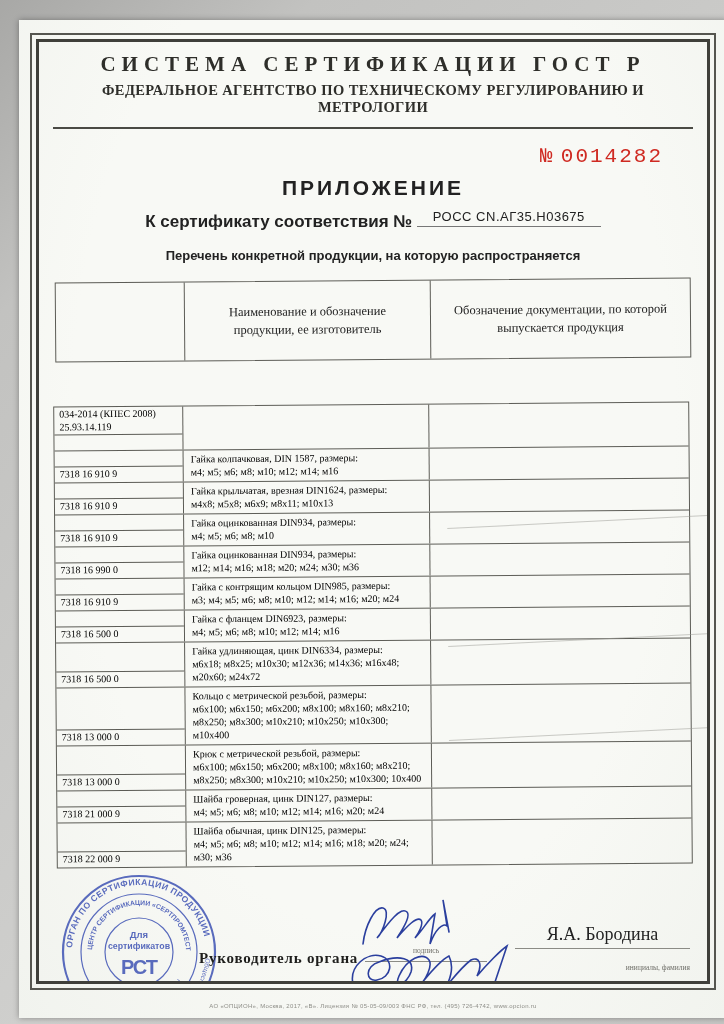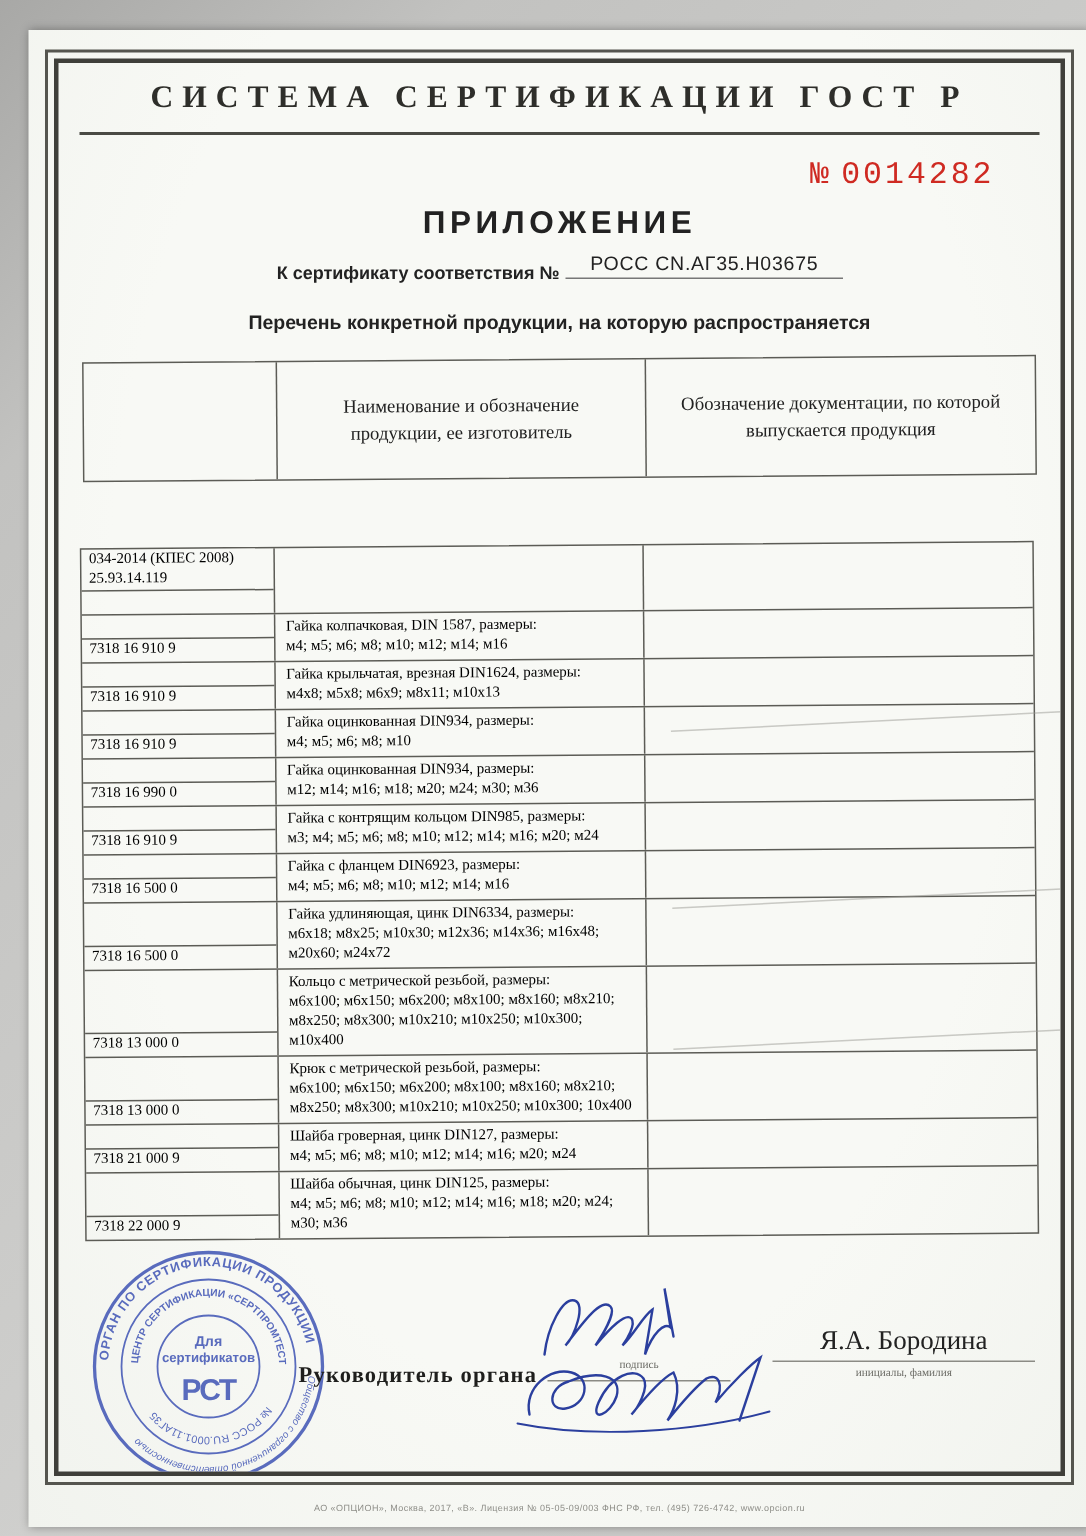--- a/index.html
+++ b/index.html
@@ -35,21 +35,21 @@
   .serial {
     font-family:"Liberation Mono", monospace; font-size:21px; color:#cf2a22;
     letter-spacing:2px; font-weight:500;
   }
   
   .doc-title {
     text-align:center; margin-top:8px; font-family:"Liberation Sans", sans-serif;
     font-weight:bold; font-size:21px; letter-spacing:3px; color:#222;
   }
   .cert-line { text-align:center; margin-top:12px; font-family:"Liberation Sans", sans-serif; }
-  .cert-label { font-weight:bold; font-size:12px; color:#222; }
+  .cert-label { font-weight:bold; font-size:17px; color:#222; }
   .cert-number {
     display:inline-block; font-size:13px; color:#222; padding:0 16px 2px;
     border-bottom:1px solid #777; transform:translateY(-6px); letter-spacing:.5px;
   }
   .subtitle {
     text-align:center; margin-top:13px; font-family:"Liberation Sans", sans-serif;
     font-weight:bold; font-size:13px; color:#222; line-height:1.55;
   }
   
   .tilt { transform:rotate(-0.45deg); transform-origin:50% 50%; }
@@ -80,38 +80,39 @@
   
   .sign-area { position:relative; height:190px; font-size:12px; }
   .stamp { position:absolute; left:6px; top:6px; width:160px; height:160px; opacity:.88; }
   .role-head { position:absolute; left:146px; top:84px; font-weight:bold; font-size:15px; letter-spacing:.8px; color:#1e1e1c; }
   .sigline { position:absolute; border-bottom:1px solid #8b8b85; }
   .sigline .cap { position:absolute; top:2px; left:0; right:0; text-align:center; font-size:7.5px; color:#6d6d67; }
   .sigline1 { left:312px; top:78px; width:122px; height:18px; }
   .sig-svg { position:absolute; left:282px; top:22px; width:200px; height:130px; z-index:2; }
   .name-block { position:absolute; width:175px; text-align:center; }
   .name-block .nm { font-size:18px; color:#222; padding-bottom:3px; border-bottom:1px solid #8b8b85; }
-  .name-block .cap { font-size:7.5px; color:#6d6d67; margin-top:2px; }
+  .name-block .cap { font-size:7.5px; color:#6d6d67; margin-top:14px;text-align:right; }
   .nameb1 { left:462px; top:58px; }
   
   .imprint {
     position:absolute; left:0; right:0; bottom:9px; text-align:center;
     font-size:6px; color:#8e8e88; letter-spacing:.3px; font-family:"Liberation Sans", sans-serif;
   }
   .stamp text, .stamp textPath { fill:#4458b6; font-family:"Liberation Sans", sans-serif; }
 </style>
 </head>
 <body>
 
 <div class="page">
   <div class="frame-outer">
     <div class="frame-inner">
 
       <div class="masthead">
         <h1>СИСТЕМА СЕРТИФИКАЦИИ ГОСТ Р</h1>
+        <h2>ФЕДЕРАЛЬНОЕ АГЕНТСТВО ПО ТЕХНИЧЕСКОМУ РЕГУЛИРОВАНИЮ И МЕТРОЛОГИИ</h2>
       </div>
 
       <div class="serial-row">
         <span class="serial"><span>№</span> <span>0014282</span></span>
       </div>
 
       <div class="doc-title">ПРИЛОЖЕНИЕ</div>
 
       <div class="cert-line">
         <span class="cert-label">К сертификату соответствия №</span>

